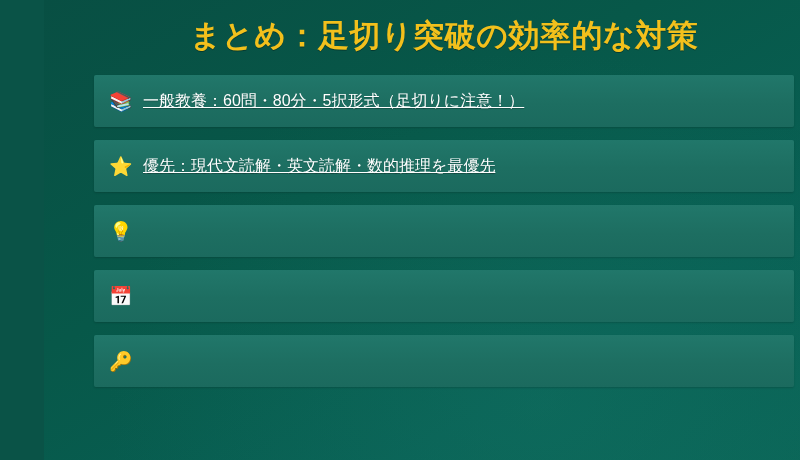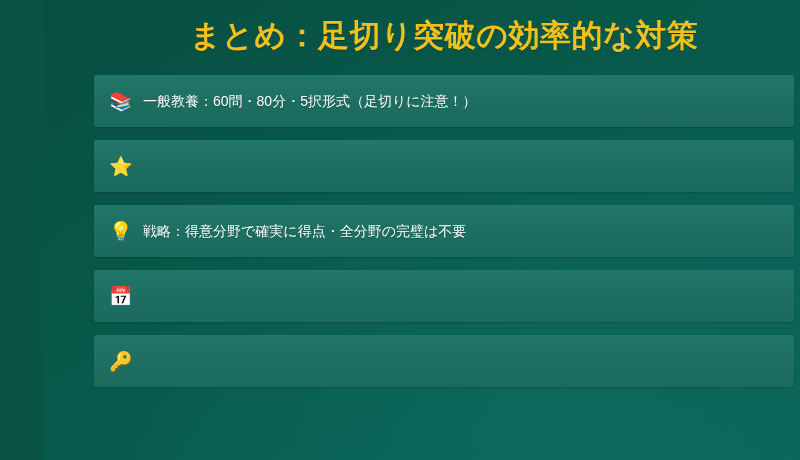--- a/index.html
+++ b/index.html
@@ -79,49 +79,50 @@
     width: 26px;
     font-size: 19px;
     line-height: 26px;
     text-align: center;
     margin-right: 9px;
     font-family: "DejaVu Sans", "Liberation Sans", sans-serif;
   }
 
   .card-text {
     flex: 1 1 auto;
-    font-size: 14px;
+    font-size: 16px;
     line-height: 26px;
     color: #ffffff;
     white-space: nowrap;
     overflow: hidden;
     text-shadow: 0 1px 1px rgba(0,0,0,0.22);
+    text-decoration: underline;
   }
 </style>
 </head>
 <body>
 
 <div class="slide">
 
   <div class="slide-title">まとめ：足切り突破の効率的な対策</div>
 
   <div class="card-list">
 
     <div class="card">
       <span class="card-icon">📚</span>
       <span class="card-text">一般教養：60問・80分・5択形式（足切りに注意！）</span>
     </div>
 
     <div class="card">
       <span class="card-icon">⭐</span>
+      <span class="card-text">優先：現代文読解・英文読解・数的推理を最優先</span>
     </div>
 
     <div class="card">
       <span class="card-icon">💡</span>
-      <span class="card-text">戦略：得意分野で確実に得点・全分野の完璧は不要</span>
     </div>
 
     <div class="card">
       <span class="card-icon">📅</span>
     </div>
 
     <div class="card">
       <span class="card-icon">🔑</span>
     </div>
 

